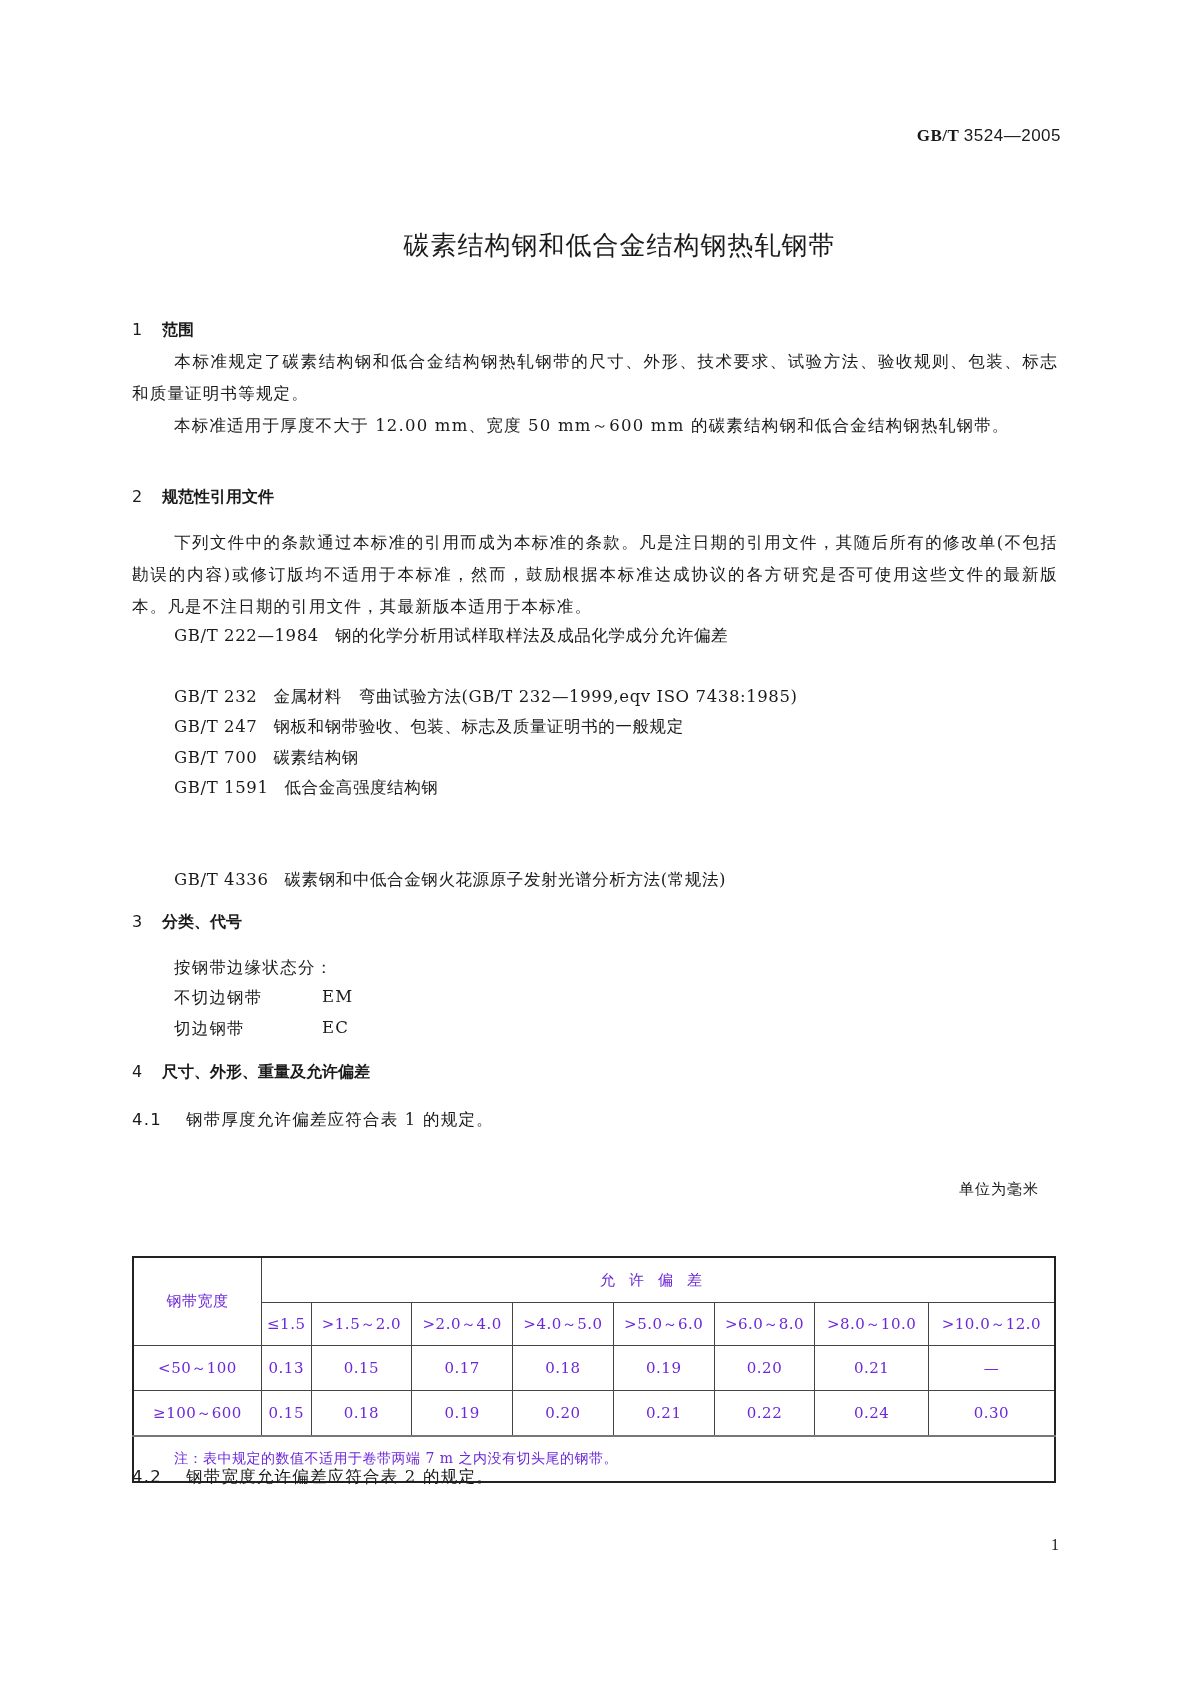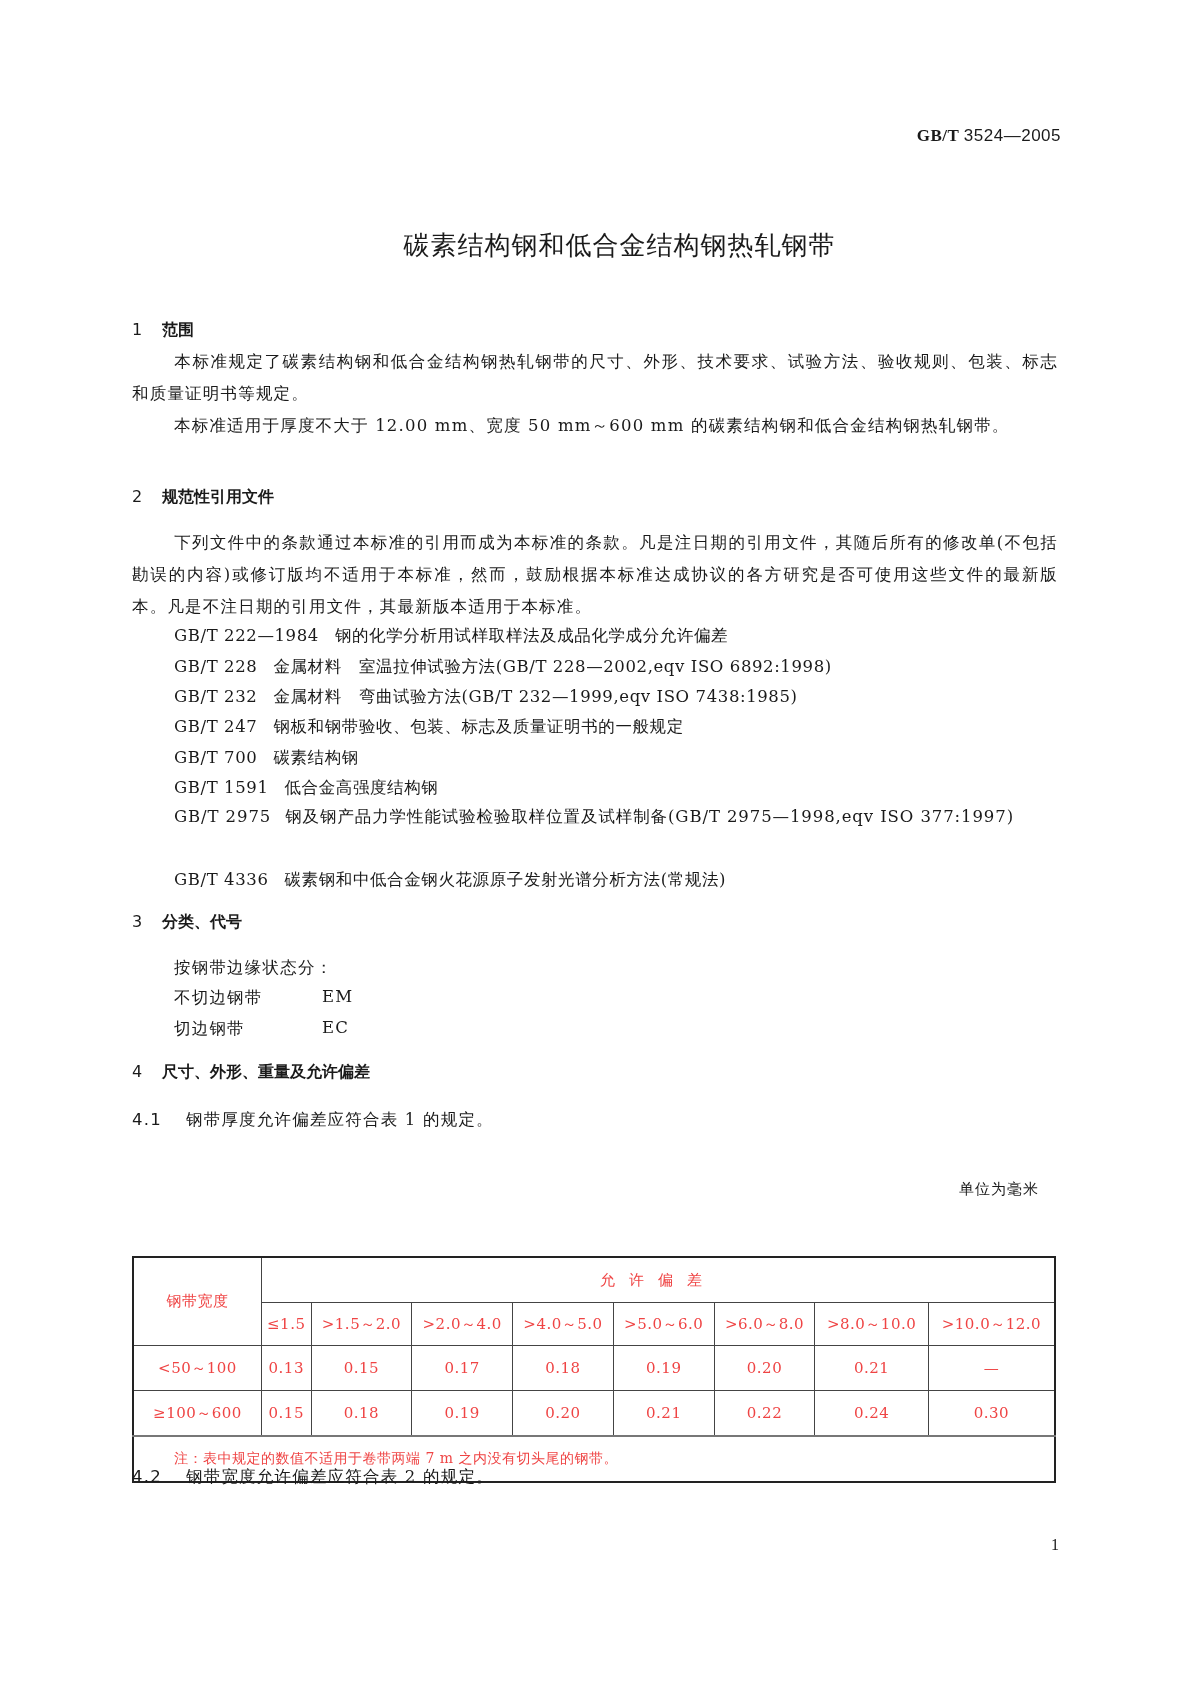--- a/index.html
+++ b/index.html
@@ -145,21 +145,21 @@
       border-collapse: collapse;
       border: 2px solid #222;
       font-size: 15px;
     }
     table.spec td, table.spec th {
       border: 1px solid #444;
       text-align: center;
       font-weight: normal;
       padding: 0;
       letter-spacing: 0.5px;
-      color: #ef4444;
+      color: #6d28d9;
     }
     table.spec tr.h1 td { height: 44px; }
     table.spec tr.h2 td { height: 42px; }
     table.spec tr.d td { height: 44px; }
     table.spec tr.note td {
       height: 44px;
       text-align: left;
       padding-left: 40px;
       font-size: 14px;
       border-top: 2px solid #777;
@@ -199,37 +199,31 @@
   <div class="section-heading" style="top:487px;">
     <span class="sec-num">2</span><span>规范性引用文件</span>
   </div>
   <div class="para" style="top:527px;">
     <span class="indent"></span><span>下列文件中的条款通过本标准的引用而成为本标准的条款。凡是注日期的引用文件，其随后所有的修改单(不包括勘误的内容)或修订版均不适用于本标准，然而，鼓励根据本标准达成协议的各方研究是否可使用这些文件的最新版本。凡是不注日期的引用文件，其最新版本适用于本标准。</span>
   </div>
 
   <div class="ref-line" style="top:625px;">
     <span class="code">GB/T 222—1984</span><span>钢的化学分析用试样取样法及成品化学成分允许偏差</span>
   </div>
-  <div class="ref-line" style="top:656px;">
-    <span class="code">GB/T 228</span><span>金属材料　室温拉伸试验方法(GB/T 228—2002,eqv ISO 6892:1998)</span>
-  </div>
   <div class="ref-line" style="top:686px;">
     <span class="code">GB/T 232</span><span>金属材料　弯曲试验方法(GB/T 232—1999,eqv ISO 7438:1985)</span>
   </div>
   <div class="ref-line" style="top:716px;">
     <span class="code">GB/T 247</span><span>钢板和钢带验收、包装、标志及质量证明书的一般规定</span>
   </div>
   <div class="ref-line" style="top:747px;">
     <span class="code">GB/T 700</span><span>碳素结构钢</span>
   </div>
   <div class="ref-line" style="top:777px;">
     <span class="code">GB/T 1591</span><span>低合金高强度结构钢</span>
-  </div>
-  <div class="ref-wrap" style="top:801px;">
-    <span class="indent"></span><span class="code">GB/T 2975</span><span>钢及钢产品力学性能试验检验取样位置及试样制备(GB/T 2975—1998,eqv ISO 377:1997)</span>
   </div>
   <div class="ref-line" style="top:869px;">
     <span class="code">GB/T 4336</span><span>碳素钢和中低合金钢火花源原子发射光谱分析方法(常规法)</span>
   </div>
 
   <div class="section-heading" style="top:912px;">
     <span class="sec-num">3</span><span>分类、代号</span>
   </div>
   <div class="class-line" style="top:957px;">
     <span>按钢带边缘状态分：</span>

